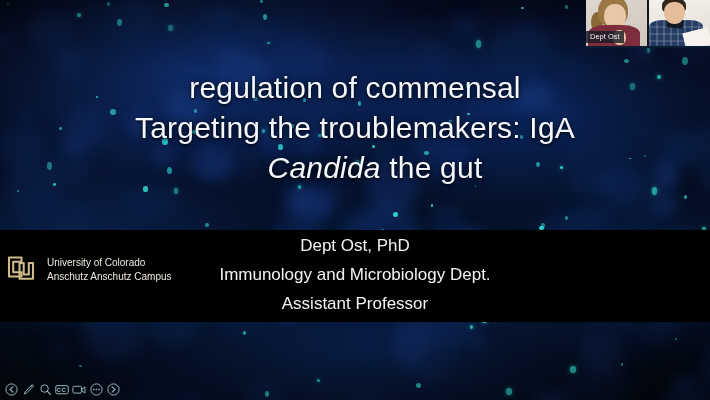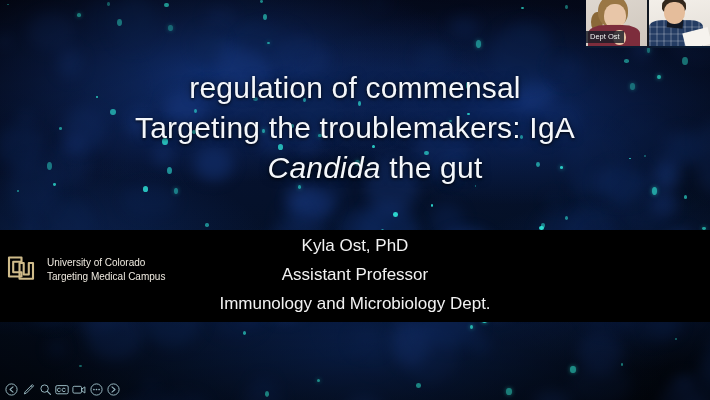--- a/index.html
+++ b/index.html
@@ -448,33 +448,33 @@
   <div class="vignette"></div>
 
   <div class="title-block">
     <span class="title-line">regulation of commensal</span>
     <span class="title-line">Targeting the troublemakers: IgA</span>
     <span class="title-line"><em class="ital">Candida</em><span> the gut</span></span>
   </div>
 
   <div class="black-band"></div>
   <div class="byline-block">
-    <span class="byline-line">Kyla Ost, PhD</span>
+    <span class="byline-line">Dept Ost, PhD</span>
+    <span class="byline-line">Immunology and Microbiology Dept.</span>
     <span class="byline-line">Assistant Professor</span>
-    <span class="byline-line">Immunology and Microbiology Dept.</span>
   </div>
 
   <div class="cu-logo">
     <svg class="cu-mark" viewBox="0 0 34 34">
       <path d="M3 4.5 h12.5 v4.2 h-8.3 v10.6 h8.3 v4.2 h-12.5 z" fill="none" stroke="#cfbb8a" stroke-width="2.1" stroke-linejoin="round"></path>
       <path d="M13.5 10 h4.2 v11.5 h5.1 v-11.5 h4.2 v15.7 h-13.5 z" fill="none" stroke="#cfbb8a" stroke-width="2.1" stroke-linejoin="round"></path>
     </svg>
     <div class="cu-words">
       <span>University of Colorado</span>
-      <span>Targeting Medical Campus</span>
+      <span>Anschutz Anschutz Campus</span>
     </div>
   </div>
 
   <div class="video-panel">
     <div class="vp-left">
       <div class="pA-bg"></div>
       <div class="pA-pony"></div>
       <div class="pA-hair"></div>
       <div class="pA-face"></div>
       <div class="pA-neck"></div>

